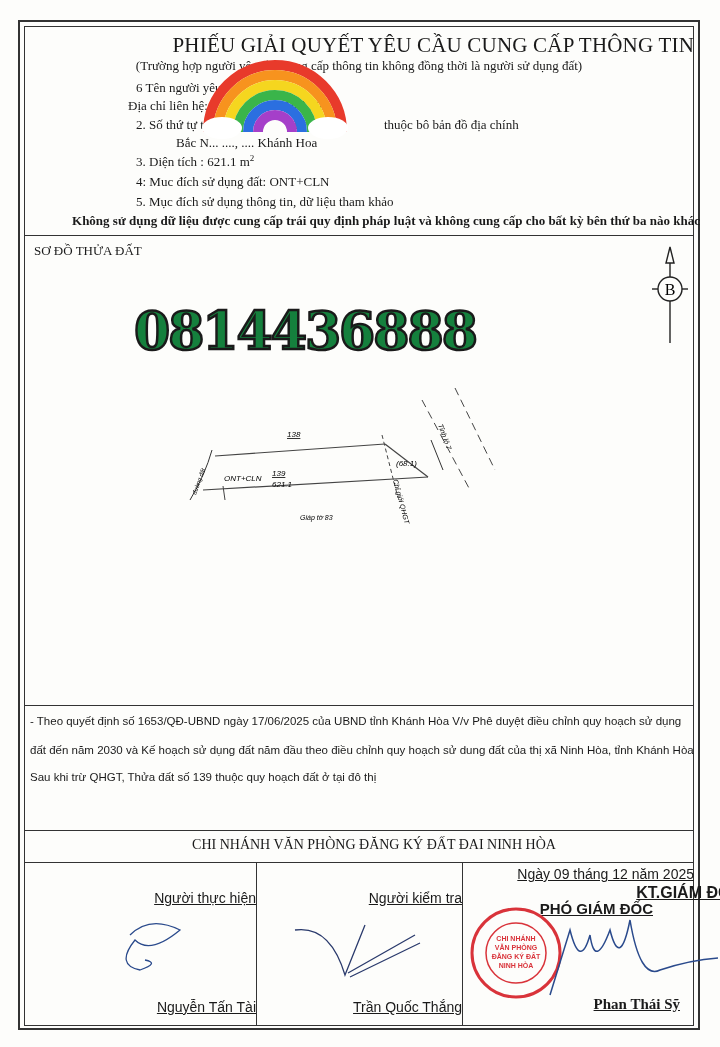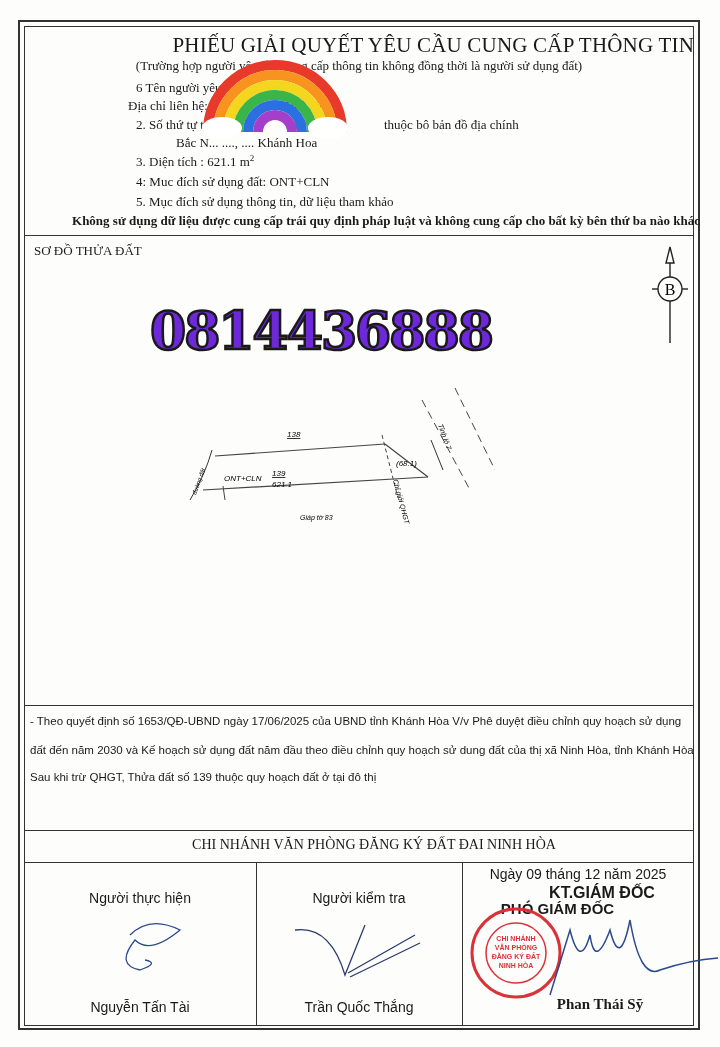--- a/index.html
+++ b/index.html
@@ -5,25 +5,25 @@
   html,body{margin:0;padding:0;background:#fdfdfb;}
   body{width:720px;height:1047px;position:relative;overflow:hidden;font-family:"Liberation Serif",serif;color:#1a1a1a;}
   .outer{position:absolute;left:18px;top:20px;width:682px;height:1010px;border:2px solid #333;box-sizing:border-box;}
   .inner{position:absolute;left:24px;top:26px;width:670px;height:1000px;border:1.5px solid #333;box-sizing:border-box;}
   .hline{position:absolute;left:24px;width:670px;height:0;border-top:1.5px solid #333;}
   .title{position:absolute;left:24px;top:33px;width:670px;text-align:right;font-size:21px;letter-spacing:0.2px;}
   .sub{position:absolute;left:24px;top:58px;width:670px;text-align:center;font-size:13px;}
   .ln{position:absolute;font-size:13px;white-space:nowrap;}
   .warn{position:absolute;left:24px;top:213px;width:670px;text-align:center;font-size:13px;font-weight:bold;margin-left:27px;}
   .sec{position:absolute;left:34px;top:243px;font-size:13px;}
-  .phone{position:absolute;left:150px;top:300px;font-family:"DejaVu Serif",serif;font-size:52px;font-weight:bold;color:#6d28d9;-webkit-text-stroke:2.5px #1a1a1a;letter-spacing:-2px;}
+  .phone{position:absolute;left:134px;top:300px;font-family:"DejaVu Serif",serif;font-size:52px;font-weight:bold;color:#15803d;-webkit-text-stroke:2.5px #1a1a1a;letter-spacing:-2px;}
   .note{position:absolute;left:30px;font-family:"Liberation Sans",sans-serif;font-size:11.5px;white-space:nowrap;}
   .office{position:absolute;left:39px;top:837px;width:670px;text-align:center;font-size:14px;}
   .vline{position:absolute;top:862px;height:164px;border-left:1.5px solid #333;}
-  .cell{position:absolute;font-family:"Liberation Sans",sans-serif;font-size:14px;text-align:center;}
+  .cell{position:absolute;font-family:"Liberation Sans",sans-serif;font-size:14px;text-align:right;text-decoration:underline;}
   .rainbow{position:absolute;left:200px;top:50px;width:150px;height:90px;}
 </style>
 </head>
 <body>
 
 <div class="outer"></div>
 <div class="inner"></div>
 
 <div class="title">PHIẾU GIẢI QUYẾT YÊU CẦU CUNG CẤP THÔNG TIN</div>
 <div class="sub">(Trường hợp người yêu cầu cung cấp thông tin không đồng thời là người sử dụng đất)</div>

